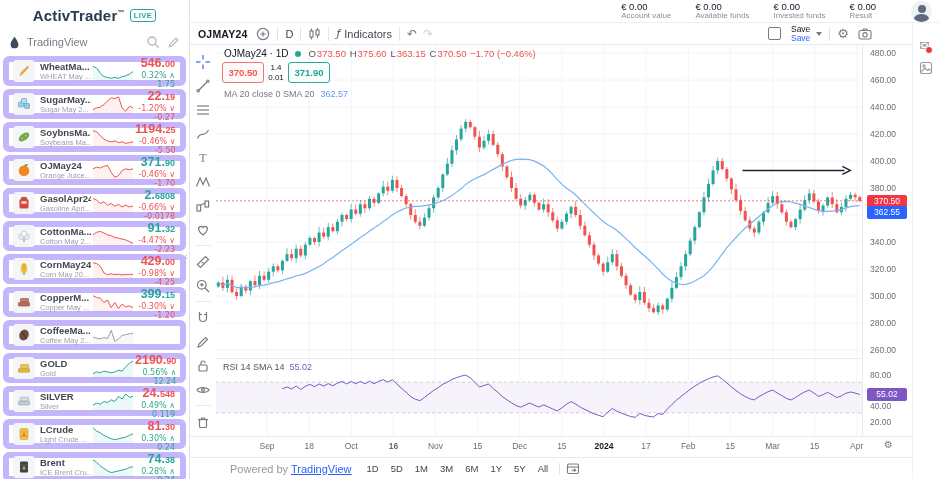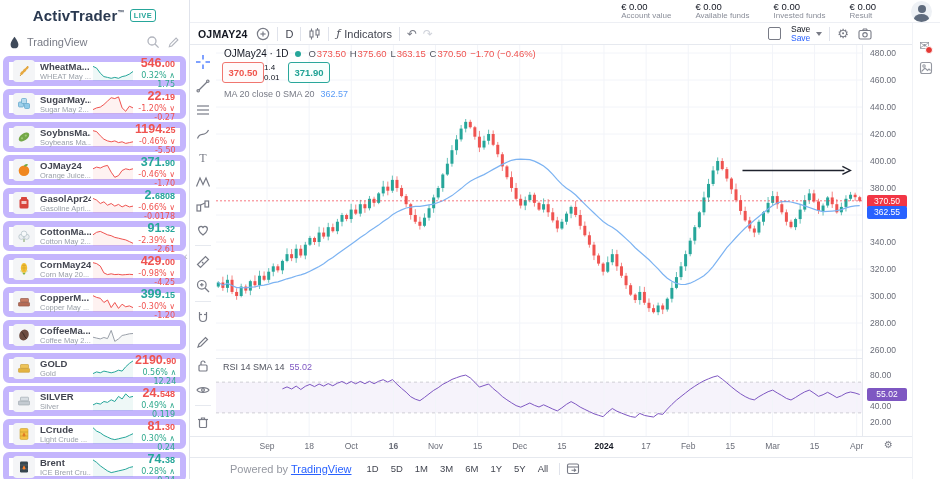--- a/index.html
+++ b/index.html
@@ -75,21 +75,21 @@
   
   .legend1{position:absolute;left:8px;top:3px;font-size:10px;color:#131722;display:flex;align-items:center;gap:4px;z-index:5;white-space:nowrap;}
   .lg-ohlc span{margin-right:1px;}
   .lg-k{color:#50535e;font-size:9.5px;}
   .lg-v{font-size:9.5px;}
   .dot-open{width:6px;height:6px;border-radius:50%;background:#26a69a;margin:0 3px;}
   .quote-row{position:absolute;left:6px;top:17px;display:flex;align-items:center;z-index:5;}
   .qbox{width:42px;height:21px;border-radius:3px;display:flex;align-items:center;justify-content:center;font-size:9.5px;font-weight:bold;box-sizing:border-box;cursor:pointer;}
   .qsell{border:1px solid #f0766f;color:#f0544c;background:#fffafa;}
   .qbuy{border:1px solid #2aa79b;color:#1fa294;background:#f8fffd;}
-  .spread{width:24px;line-height:1.2;font-size:8px;color:#131722;}
+  .spread{width:24px;text-align:center;line-height:1.2;font-size:8px;color:#131722;}
   .legend2{position:absolute;left:8px;top:44px;font-size:9px;color:#787b86;z-index:5;white-space:nowrap;}
   .legend2 .val{color:#5b9cf6;margin-left:6px;}
   .rsi-legend{position:absolute;left:7px;top:3px;font-size:9px;color:#787b86;z-index:5;}
   .rsi-legend .name{color:#50535e;}
   .rsi-legend .val{color:#7e57c2;margin-left:5px;}
 
   
   #bottombar{position:absolute;left:0;top:434px;width:722px;height:22px;border-top:1px solid #e6e9ef;box-sizing:border-box;display:flex;align-items:center;font-size:9.5px;color:#434651;}
   .pb{margin-left:40px;color:#9598a1;font-size:11px;}
   .pb a{color:#2962ff;text-decoration:underline;cursor:pointer;}
@@ -256,21 +256,21 @@
           <div class="wl-names">
             <div class="wl-sym">CottonMa...</div>
             <div class="wl-desc">Cotton May 2...</div>
           </div>
           <svg class="wl-spark" viewBox="0 0 44 24">
             <polygon points="2.0,10.8 5.6,8.3 9.3,7.4 12.9,9.1 16.5,10.8 20.2,11.7 23.8,13.4 27.5,14.2 31.1,15.1 34.7,15.9 38.4,17.6 42.0,19.3 42,22 2,22" fill="#ef5350" opacity="0.08"></polygon>
             <polyline points="2.0,10.8 5.6,8.3 9.3,7.4 12.9,9.1 16.5,10.8 20.2,11.7 23.8,13.4 27.5,14.2 31.1,15.1 34.7,15.9 38.4,17.6 42.0,19.3" fill="none" stroke="#ef5350" stroke-width="1"></polyline>
           </svg>
           <div class="wl-right">
             <div><span class="wl-price-main grn">91.</span><span class="wl-price-frac grn">32</span></div>
-            <div class="wl-change chg-red">-2.39% ∨ -2.61</div>
+            <div class="wl-change chg-red">-4.47% ∨ -2.23</div>
           </div>
         </div>
         <div class="wl-card">
           <span class="wl-ic">
             <svg width="16" height="16" viewBox="0 0 16 16">
               <ellipse cx="8" cy="7" rx="3.2" ry="5" fill="#f2c037"></ellipse>
               <path d="M4 9 C5 13 11 13 12 9 L8 14 Z" fill="#7cb342"></path>
               <line x1="8" y1="3" x2="8" y2="10" stroke="#d9a425" stroke-width="0.7"></line>
               <line x1="6" y1="4.5" x2="10" y2="4.5" stroke="#d9a425" stroke-width="0.7"></line>
               <line x1="5.6" y1="7" x2="10.4" y2="7" stroke="#d9a425" stroke-width="0.7"></line>

